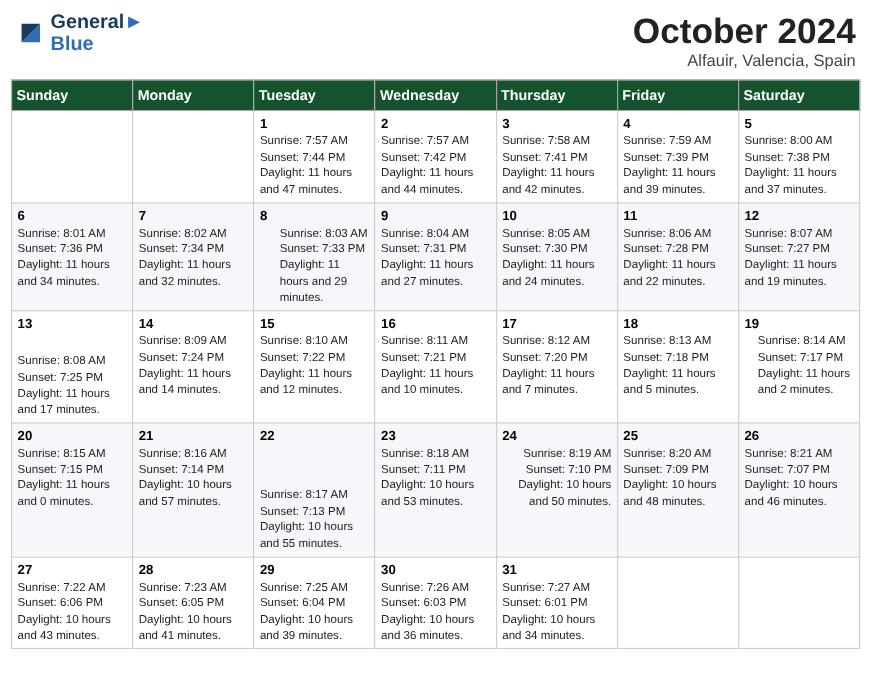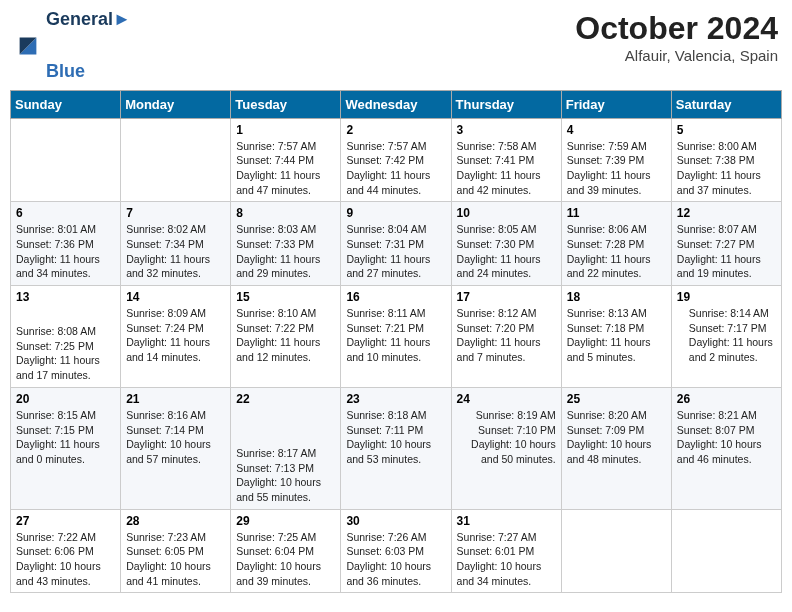--- a/index.html
+++ b/index.html
@@ -38,21 +38,21 @@
     .location-title {
       font-size: 15px;
       color: #444;
     }
     .calendar {
       width: 100%;
       border-collapse: collapse;
       font-size: 11px;
     }
     .calendar thead tr th {
-      background: #0369a1;
+      background: #14532d;
       color: #fff;
       padding: 6px 4px;
       text-align: left;
       font-size: 13px;
       font-weight: bold;
       border: 1px solid #aaa;
     }
     .calendar tbody tr td {
       border: 1px solid #ccc;
       vertical-align: top;
@@ -82,21 +82,21 @@
 <body>
 
 <div class="header">
   <div class="logo">
     <svg class="logo-icon" viewBox="0 0 40 40" xmlns="http://www.w3.org/2000/svg">
       <polygon points="8,32 32,32 32,8" fill="#2e6db4"></polygon>
       <polygon points="8,8 8,32 32,8" fill="#1a3a5c"></polygon>
     </svg>
     <div>
       <div style="font-size:18px;font-weight:bold;color:#1a3a5c;line-height:1.1;">General<span style="color:#2e6db4;">►</span></div>
-      <div style="font-size:18px;font-weight:bold;color:#2e6db4;line-height:1.1;margin-top:32px;">Blue</div>
+      <div style="font-size:18px;font-weight:bold;color:#2e6db4;line-height:1.1;">Blue</div>
     </div>
   </div>
   <div class="title-block">
     <div class="month-title">October 2024</div>
     <div class="location-title">Alfauir, Valencia, Spain</div>
   </div>
 </div>
 
 <table class="calendar">
   <thead>
@@ -153,21 +153,21 @@
 Daylight: 11 hours and 34 minutes.</div>
         </td>
         <td>
           <div class="day-num">7</div>
           <div class="day-info" style="white-space: pre-line;">Sunrise: 8:02 AM
 Sunset: 7:34 PM
 Daylight: 11 hours and 32 minutes.</div>
         </td>
         <td>
           <div class="day-num">8</div>
-          <div class="day-info" style="white-space: pre-line;">Sunrise: 8:03 AM
+          <div class="day-info" style="white-space: pre-line; margin-left: 18px;">Sunrise: 8:03 AM
 Sunset: 7:33 PM
 Daylight: 11 hours and 29 minutes.</div>
         </td>
         <td>
           <div class="day-num">9</div>
           <div class="day-info" style="white-space: pre-line;">Sunrise: 8:04 AM
 Sunset: 7:31 PM
 Daylight: 11 hours and 27 minutes.</div>
         </td>
         <td>
@@ -266,21 +266,21 @@
         </td>
         <td>
           <div class="day-num">25</div>
           <div class="day-info" style="white-space: pre-line;">Sunrise: 8:20 AM
 Sunset: 7:09 PM
 Daylight: 10 hours and 48 minutes.</div>
         </td>
         <td>
           <div class="day-num">26</div>
           <div class="day-info" style="white-space: pre-line;">Sunrise: 8:21 AM
-Sunset: 8:07 PM
+Sunset: 7:07 PM
 Daylight: 10 hours and 46 minutes.</div>
         </td>
       </tr>
       <tr>
         <td>
           <div class="day-num">27</div>
           <div class="day-info" style="white-space: pre-line;">Sunrise: 7:22 AM
 Sunset: 6:06 PM
 Daylight: 10 hours and 43 minutes.</div>
         </td>

